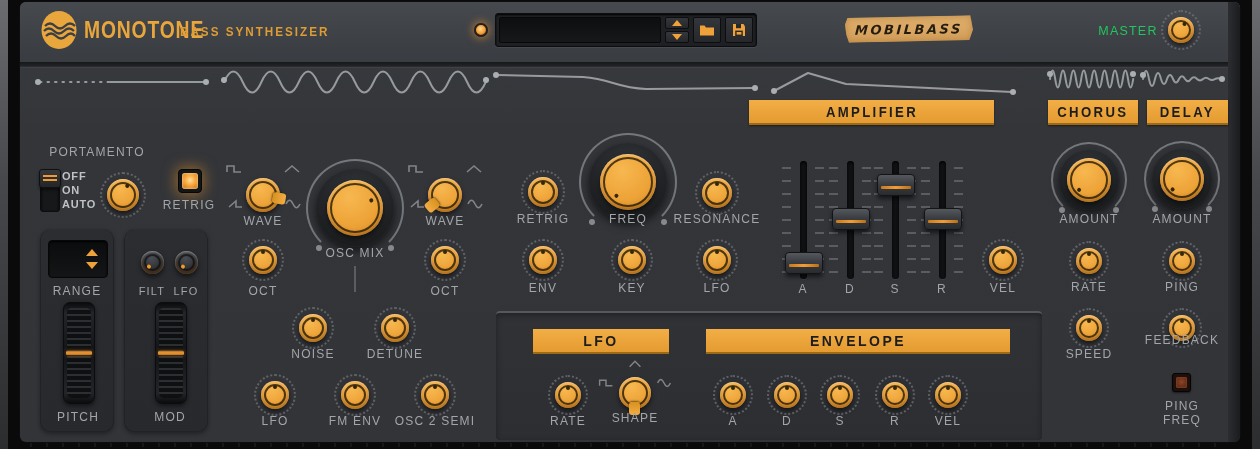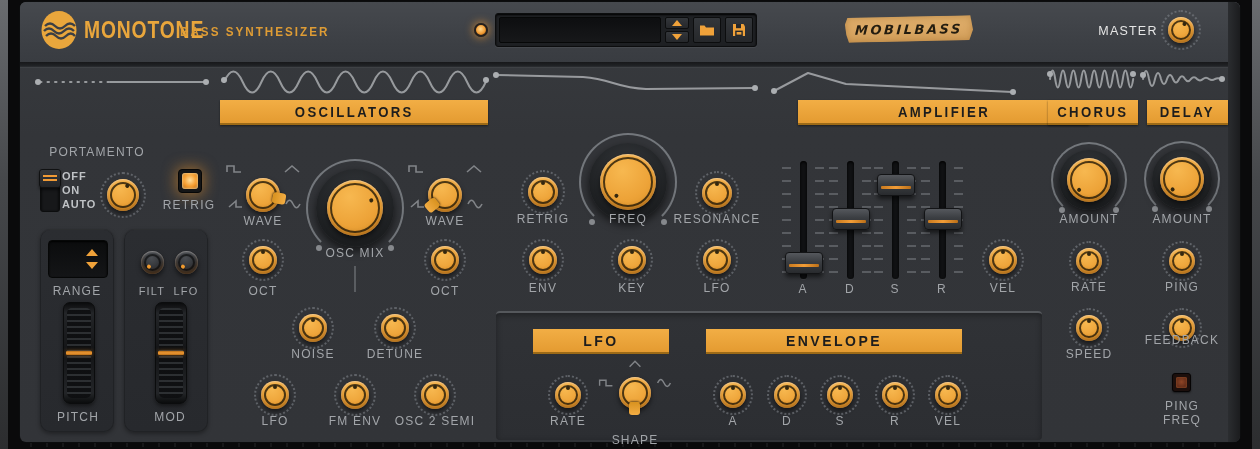--- a/index.html
+++ b/index.html
@@ -189,21 +189,21 @@
         <rect x="3.2" y="7.6" width="7.6" height="5.4" fill="#26282B"></rect>
         <rect x="4.6" y="9" width="4.8" height="2.6" fill="#F0A23A"></rect>
         </svg>
     </div>
   </div>
 
   <div class="sticker">
     <span>MOBILBASS</span>
   </div>
 
-  <div class="lbl" style="left:1128px;top:31px;font-size:12.5px;color:#e5e5e5">MASTER</div>
+  <div class="lbl" style="left:1128px;top:31px;font-size:12.5px;color:#22c55e">MASTER</div>
   <div class="k" style="--x:1181px;--y:30px;--d:26px;--rot:30deg">
     <div class="ticks"></div>
     <div class="cap"></div>
     <div class="ind"></div>
   </div>
 
   <svg class="orn" width="1260" height="36" viewBox="0 0 1260 36">
     <g stroke="#A9ACAF" stroke-width="2" fill="none" opacity=".85" stroke-linecap="round" stroke-linejoin="round">
       <path d="M40 16 H110" stroke-dasharray="1.5 6"></path>
       <path d="M110 16 H205"></path>
@@ -222,24 +222,21 @@
         <circle cx="755" cy="22" r="3"></circle>
       <circle cx="774" cy="25" r="3"></circle>
         <circle cx="1013" cy="26" r="3"></circle>
       <circle cx="1050" cy="8" r="3"></circle>
         <circle cx="1133" cy="8" r="3"></circle>
       <circle cx="1143" cy="9" r="3"></circle>
         <circle cx="1222" cy="13" r="3"></circle>
     </g>
   </svg>
 
-  <div class="hdr" style="left:220px;width:268px">
-      <span>OSCILLATORS</span>
-    </div>
-  <div class="hdr" style="left:798px;width:291px">
+  <div class="hdr" style="left:749px;width:245px">
       <span>AMPLIFIER</span>
     </div>
   <div class="hdr" style="left:1048px;width:90px">
       <span>CHORUS</span>
     </div>
   <div class="hdr" style="left:1147px;width:81px">
       <span>DELAY</span>
     </div>
 
   <div class="lbl" style="left:97px;top:152px">PORTAMENTO</div>
@@ -461,21 +458,21 @@
     <div class="ticks"></div>
       <div class="cap"></div>
       <div class="ind"></div>
   </div>
   <div class="lbl" style="left:1003px;top:288px">VEL</div>
 
   <div class="lowpanel"></div>
   <div class="obar" style="left:533px;top:329px;width:136px">
       <span>LFO</span>
     </div>
-  <div class="obar" style="left:706px;top:329px;width:256px">
+  <div class="obar" style="left:706px;top:329px;width:304px">
       <span>ENVELOPE</span>
     </div>
 
   <div class="k" style="--x:568px;--y:395px;--d:26px">
     <div class="ticks"></div>
       <div class="cap"></div>
       <div class="ind"></div>
   </div>
   <div class="lbl" style="left:568px;top:421px">RATE</div>
   <div class="k" style="--x:635px;--y:393px;--d:32px;--nub:180deg">
@@ -490,21 +487,21 @@
   <div class="wicon" style="left:635px;top:364px">
     <svg width="15" height="9" viewBox="0 0 16 10">
         <path d="M2 8 L8 2 L14 8" stroke="#8F9296" stroke-width="1.6" fill="none"></path>
       </svg>
     </div>
   <div class="wicon" style="left:664px;top:383px">
     <svg width="15" height="11" viewBox="0 0 16 12">
         <path d="M1 6 C3.5 1 5.5 1 8 6 C10.5 11 12.5 11 15 6" stroke="#8F9296" stroke-width="1.6" fill="none"></path>
       </svg>
     </div>
-  <div class="lbl" style="left:635px;top:440px">SHAPE</div>
+  <div class="lbl" style="left:635px;top:418px">SHAPE</div>
 
   <div class="k" style="--x:733px;--y:395px;--d:26px">
     <div class="ticks"></div>
       <div class="cap"></div>
       <div class="ind"></div>
   </div>
   <div class="lbl" style="left:733px;top:421px">A</div>
   <div class="k" style="--x:787px;--y:395px;--d:26px">
     <div class="ticks"></div>
       <div class="cap"></div>

